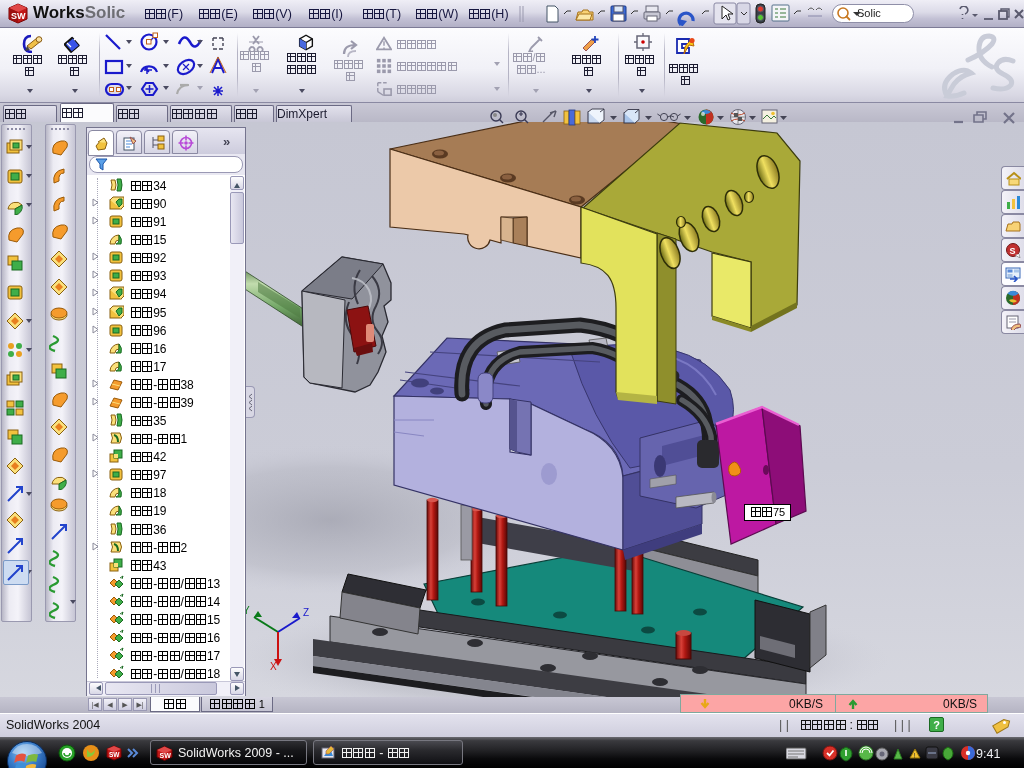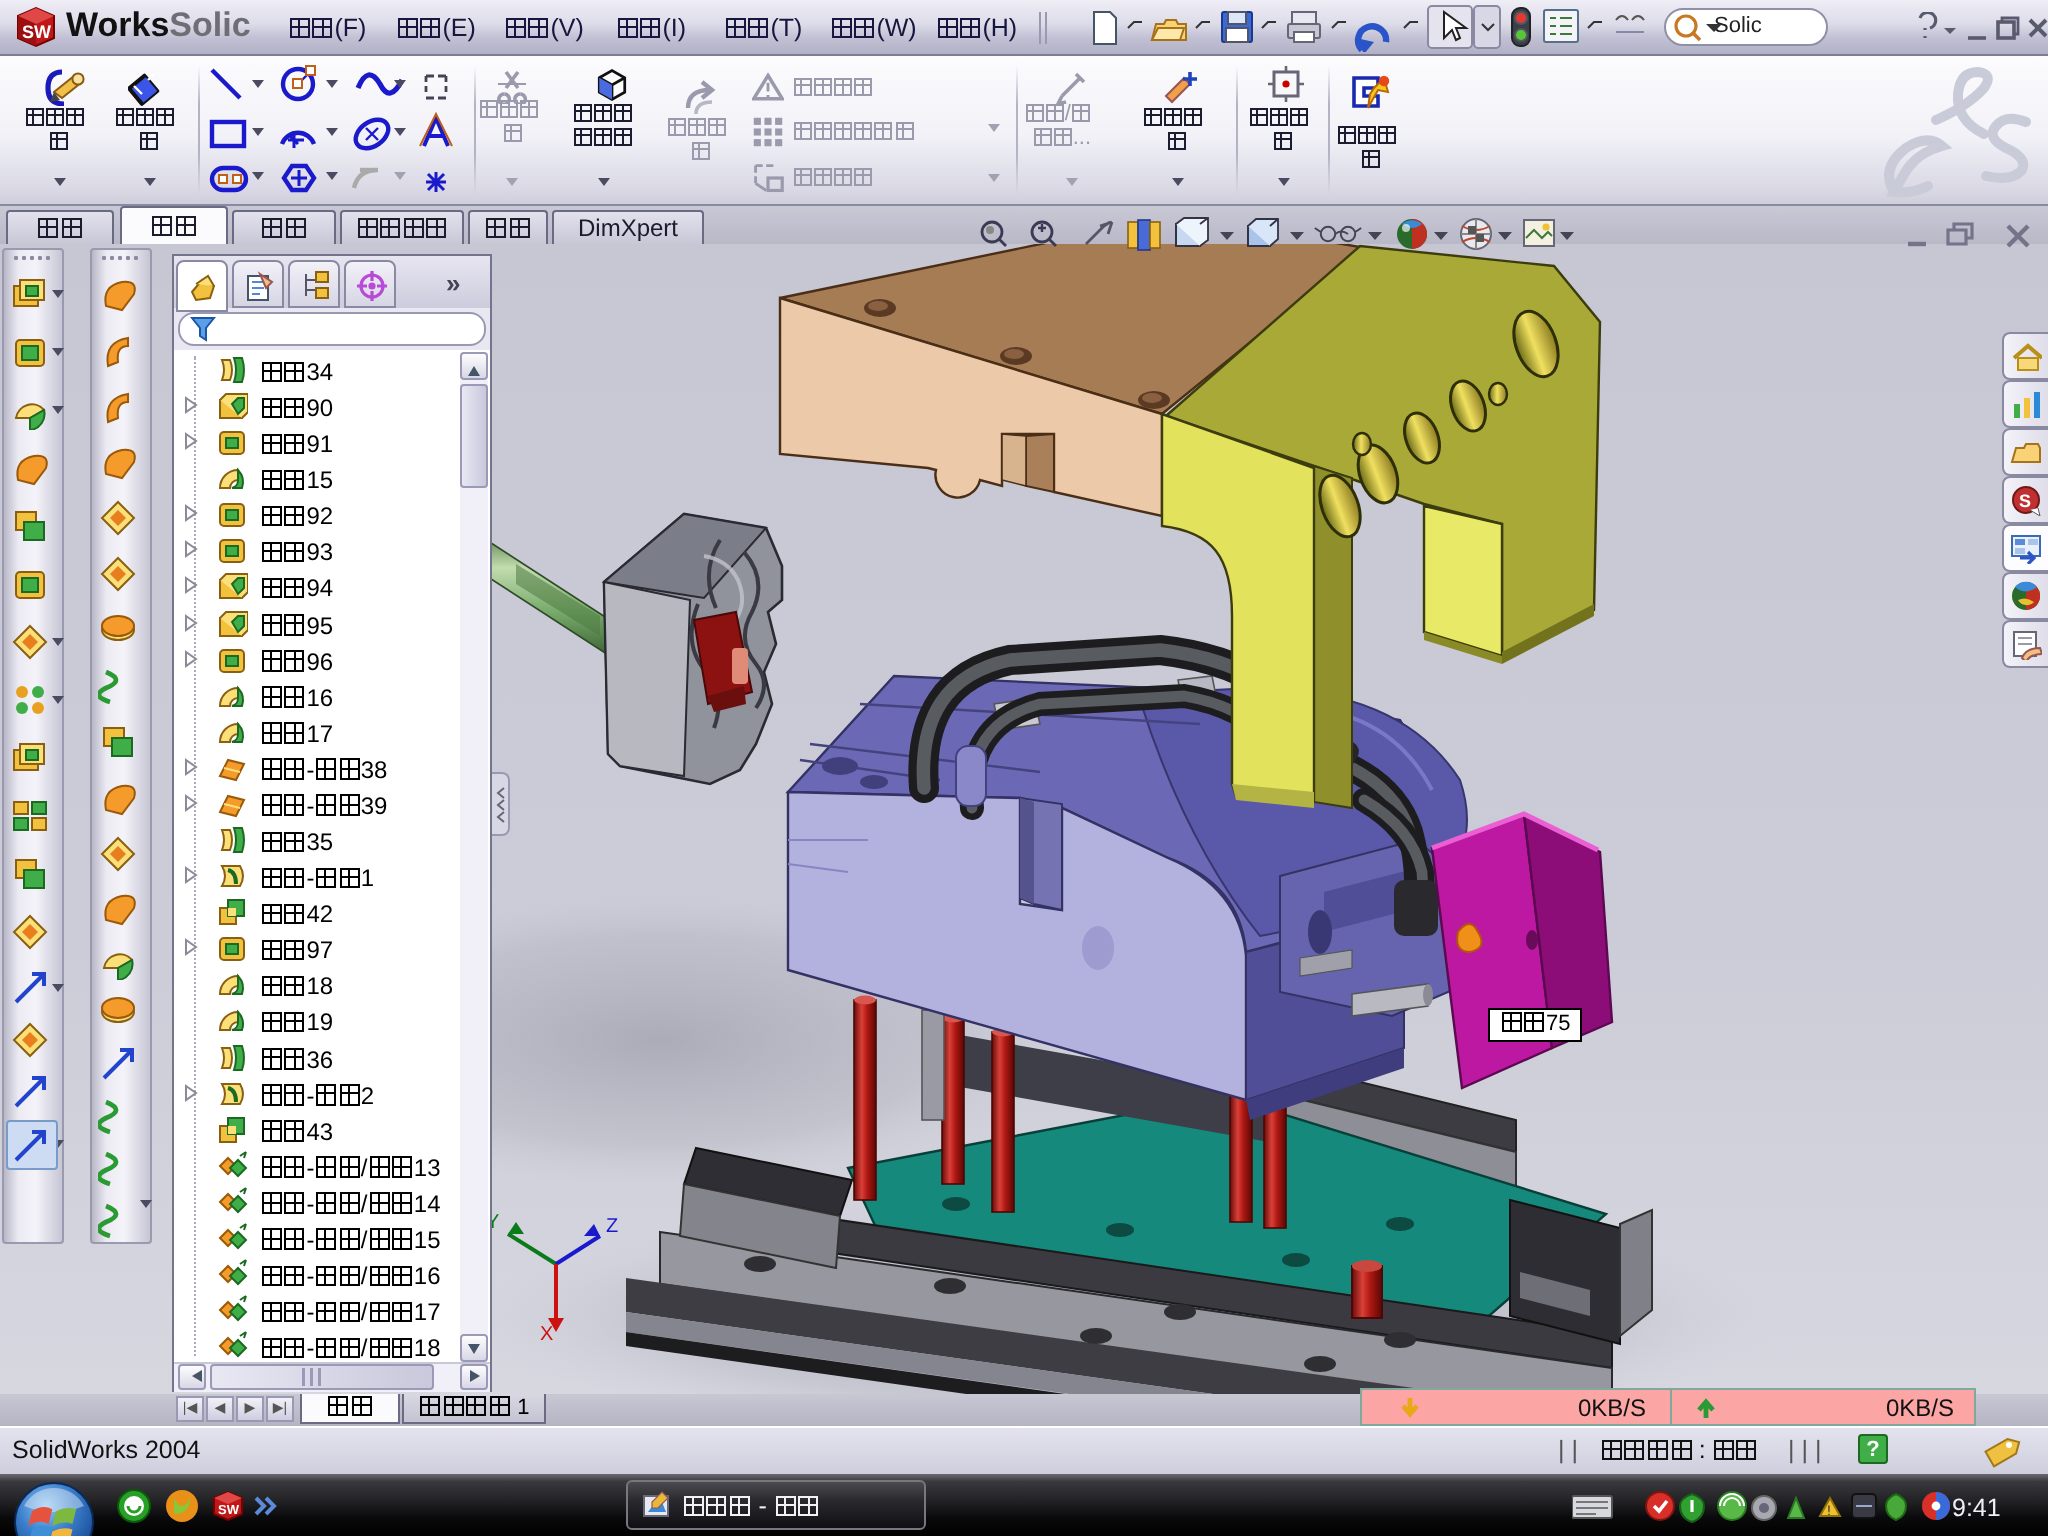--- a/index.html
+++ b/index.html
@@ -18,21 +18,21 @@
 #srch{left:832px;top:4px;width:82px;height:19px;background:#fff;border:1px solid #8f8fa8;border-radius:10px;font-size:11px;color:#222;padding-left:24px;line-height:17px}
 
 #ribbon{left:0;top:28px;width:1024px;height:75px;background:linear-gradient(#fcfcfe,#f1f1f7 55%,#d9d8e4 90%,#cfcedb);border-bottom:1px solid #8a89a2}
 .rsep{position:absolute;top:5px;width:1px;height:64px;background:linear-gradient(#fff0,#b4b3c4 30%,#b4b3c4 70%,#fff0)}
 .rlbl{position:absolute;font-size:11px;color:#1c1c30;text-align:center;line-height:12px;white-space:nowrap}
 .gray{color:#9b9aac}
 .car{position:absolute;width:0;height:0;border:3.5px solid transparent;border-top:4px solid #4a4a60}
 .car.g{border-top-color:#a2a1b2}
 
 #tabs{left:0;top:103px;width:1024px;height:19px;background:linear-gradient(#c9c8d5,#b9b8c7)}
-.ctab{position:absolute;top:2px;height:17px;border:1px solid #6b6a84;border-bottom:none;background:linear-gradient(#e2e1ec,#c8c7d6);font-size:12px;color:#1b1b2e;text-align:center;line-height:16px;border-radius:2px 2px 0 0}
+.ctab{position:absolute;top:2px;height:17px;border:1px solid #6b6a84;border-bottom:none;background:linear-gradient(#e2e1ec,#c8c7d6);font-size:12px;color:#1b1b2e;text-align:left;line-height:16px;border-radius:2px 2px 0 0}
 .ctab.act{background:#fbfbfd;top:0;height:19px;line-height:19px;z-index:2}
 
 #vp{left:0;top:122px;width:1024px;height:575px}
 
 .ltb{top:124px;width:31px;height:498px;background:linear-gradient(90deg,#b8b7c6,#ecebf3 25%,#f4f3f9 55%,#c6c5d4);border:1px solid #9a99b0;border-radius:2px}
 .grip{position:absolute;left:4px;top:2px;width:21px;height:4px;background-image:radial-gradient(circle,#8c8ba4 1px,#fff0 1.2px);background-size:4px 4px}
 
 #ftp{left:86px;top:127px;width:160px;height:569px;background:#fff;border:1px solid #75748e}
 #ftabs{left:0;top:0;width:158px;height:26px;background:linear-gradient(#e6e5f0,#cdccdd)}
 .ftab{position:absolute;top:2px;width:26px;height:24px;border:1px solid #8a89a2;border-radius:4px 4px 0 0;background:linear-gradient(#f2f1f8,#d6d5e4)}
@@ -1021,20 +1021,28 @@
       <path d="M6,9 a3,3 0 0,0 6,0" stroke="#28a028" fill="none" stroke-width="1.5"></path>
 <circle cx="33" cy="9" r="8" fill="#e89018"></circle>
       <path d="M29,5 q4,8 8,0 q0,8 -8,8 z" fill="#88c838"></path>
 <g transform="translate(48,1)">
         <path d="M1,4 L8,1 L15,4 L15,12 L8,15 L1,12 Z" fill="#c01818" stroke="#700"></path>
         <path d="M1,4 L8,7 L15,4 L8,1Z" fill="#e04848"></path>
         <text x="3" y="12" font-size="6.5" font-weight="bold" fill="#fff">SW</text>
       </g>
 <path d="M70,5 l4,4 -4,4 m5,-8 l4,4 -4,4" stroke="#5a8ad8" stroke-width="2" fill="none"></path>
 </svg>
+    <div class="tkb abs" style="left:150px;width:157px;background:linear-gradient(#2e2e32,#17171a 40%,#060608)">
+<svg style="position:absolute;left:5px;top:4px" width="17" height="17" viewBox="0 0 17 17">
+        <path d="M1,5 L8.5,1.5 L16,5 L16,12 L8.5,15.5 L1,12 Z" fill="#c01818" stroke="#600"></path>
+        <path d="M1,5 L8.5,8.5 L16,5 L8.5,1.5Z" fill="#e04848"></path>
+        <text x="3.5" y="13" font-size="7" font-weight="bold" fill="#fff">SW</text>
+      </svg>
+<span style="position:absolute;left:27px;top:5px">SolidWorks 2009 - ...</span>
+    </div>
     <div class="tkb abs" style="left:313px;width:150px">
 <svg style="position:absolute;left:6px;top:4px" width="16" height="16" viewBox="0 0 16 16">
         <rect x="2" y="3" width="12" height="10" fill="#e8e8f0" stroke="#667"></rect>
         <path d="M4,11 l3,-4 2,2 2,-3 2,5z" fill="#3a8ad8"></path>
         <path d="M11,1 l3,3 -5,5 -3,0 0,-3z" fill="#e8b838" stroke="#955" stroke-width=".6"></path>
       </svg>
 <span style="position:absolute;left:27px;top:5px"><i class="c"></i><i class="c"></i><i class="c"></i> - <i class="c"></i><i class="c"></i></span>
     </div>
     <svg class="abs" style="left:786px;top:8px" width="200" height="18" viewBox="0 0 200 18">
 <rect x="0" y="3" width="20" height="11" rx="1" fill="#d8d8e0" stroke="#555"></rect>

